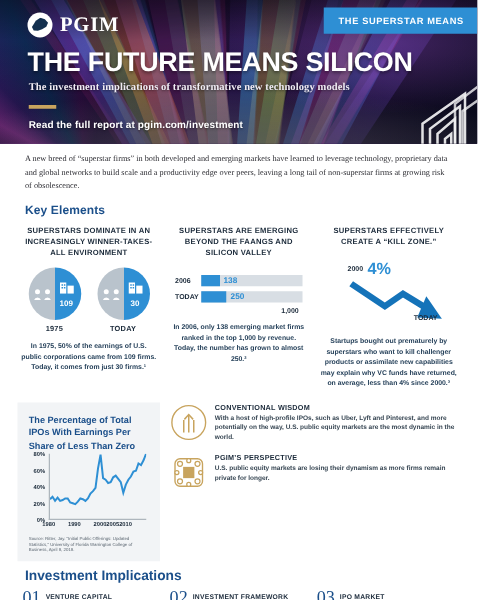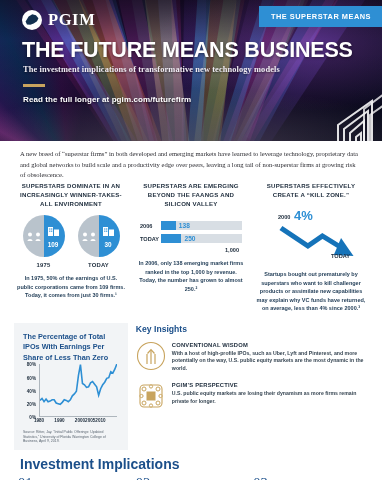--- a/index.html
+++ b/index.html
@@ -8,21 +8,21 @@
     font-family: "Liberation Sans", sans-serif;
     background: #ffffff;
     color: #1b2a3a;
     -webkit-font-smoothing: antialiased;
   }
   .page { position: relative; width: 382px; height: 480px; overflow: hidden; background:#fff; }
 
   
   .hero {
     position: relative;
-    height: 141px;
+    height: 115px;
     overflow: hidden;
     background:
       linear-gradient(100deg, rgba(24,8,44,.0) 0%, rgba(12,6,26,.55) 62%, rgba(8,12,30,.85) 100%),
       conic-gradient(from 195deg at 18% 120%,
          #2b1038 0deg, #5d1f6b 18deg, #1d2a66 34deg, #0f5a8a 48deg,
          #1b8fa8 60deg, #123a73 74deg, #3b1252 90deg, #7a2b86 104deg,
          #2b1b5e 120deg, #0e2a55 140deg, #321048 160deg, #20103a 180deg),
       #2a1440;
   }
   .hero .beam {
@@ -157,21 +157,21 @@
   
   .insights { flex: 1 1 auto; padding-top: 1px; }
   .ins-title { color:#1b4f8a; font-size: 8.6px; font-weight: 700; margin-bottom: 7px; }
   .ins-item { display: flex; gap: 6px; margin-bottom: 8px; }
   .ins-icon { width: 30px; height: 30px; flex: 0 0 auto; }
   .ins-body { padding-top: 1px; }
   .ins-head { font-size: 5.8px; font-weight: 700; color:#1b2a3a; letter-spacing:.2px; margin-bottom: 2px; }
   .ins-text { font-size: 5.2px; font-weight: 700; color:#374653; line-height: 1.5; }
 
   
-  .impl-title { margin: 6px 0 4px 20px; color:#1b4f8a; font-size: 14px; font-weight: 700; }
+  .impl-title { margin: 6px 0 4px 20px; color:#1b4f8a; font-size: 11px; font-weight: 700; }
   .implrow { display:flex; padding: 0 18px; gap: 7px; }
   .implcol { flex:1 1 0; }
   .impl-head { display:flex; align-items:center; gap:4px; margin-bottom: 4px; }
   .impl-num { color:#1b4f8a; font-size: 14.5px; font-weight: 400; font-family:"Liberation Serif", serif; line-height:1; }
   .impl-lbl { font-size: 5.4px; font-weight: 700; color:#1b2a3a; line-height:1.25; letter-spacing:.2px; }
 </style>
 </head>
 <body>
 
 <div class="page">
@@ -218,28 +218,29 @@
       </g>
     </svg>
 
     <div class="logo-row">
       <span class="logo-mark"></span>
       <span class="logo-text">PGIM</span>
     </div>
 
     <div class="superstar-tag">THE SUPERSTAR MEANS</div>
 
-    <div class="hero-title">THE FUTURE MEANS BUSINESS</div>
+    <div class="hero-title">THE FUTURE MEANS SILICON</div>
     <div class="hero-sub">The investment implications of transformative new technology models</div>
     <div class="hero-rule"></div>
-    <div class="hero-cta">Read the full longer at pgim.com/futurefirm</div>
+    <div class="hero-cta">Read the full report at pgim.com/investment</div>
   </div>
 
   <p class="intro">A new breed of “superstar firms” in both developed and emerging markets have learned to leverage technology, proprietary data and global networks to build scale and a productivity edge over peers, leaving a long tail of non-superstar firms at growing risk of obsolescence.</p>
 
+  <div class="sec-title">Key Elements</div>
 
   <div class="keyrow">
 
     <div class="keycol">
       <div class="keyhead">SUPERSTARS DOMINATE IN AN INCREASINGLY WINNER-TAKES-ALL ENVIRONMENT</div>
       <div class="donuts">
 
         <div class="donutwrap">
           <div class="donut">
             <span class="people">
@@ -362,21 +363,20 @@
             <div class="xlab" style="left: 26.3158%;">1990</div>
             <div class="xlab" style="left: 52.6316%;">2000</div>
             <div class="xlab" style="left: 65.7895%;">2005</div>
             <div class="xlab" style="left: 78.9474%;">2010</div>
           </div>
       </div>
       <div class="chart-source">Source: Ritter, Jay. “Initial Public Offerings: Updated Statistics,” University of Florida Warrington College of Business, April 9, 2019.</div>
     </div>
 
     <div class="insights">
-      <div class="ins-title">Key Insights</div>
 
       <div class="ins-item">
         <span class="ins-icon">
           <svg width="30" height="30" viewBox="0 0 30 30">
             <circle cx="15" cy="15" r="13.5" fill="none" stroke="#c8a45e" stroke-width="1.1"></circle>
             <g fill="none" stroke="#c8a45e" stroke-width="1.2">
               <path d="M15 23 L15 9"></path>
                 <path d="M11.5 12.5 L15 8.6 L18.5 12.5"></path>
               <path d="M11 23 L11 13"></path>
                 <path d="M19 23 L19 13"></path>

